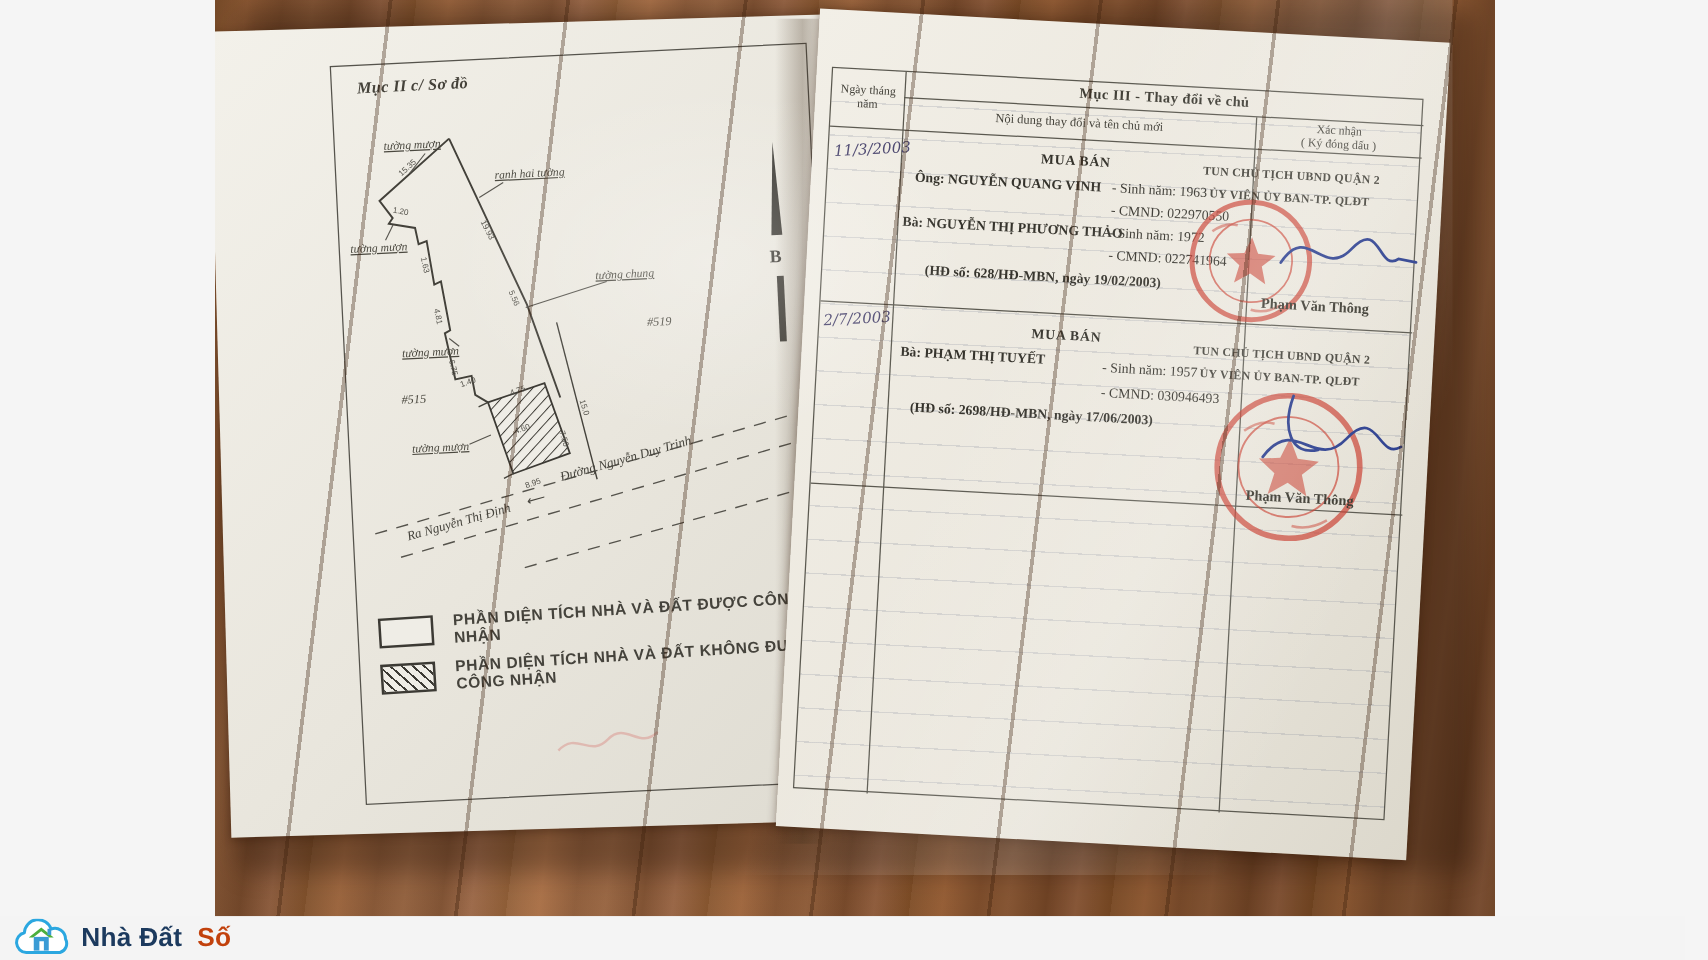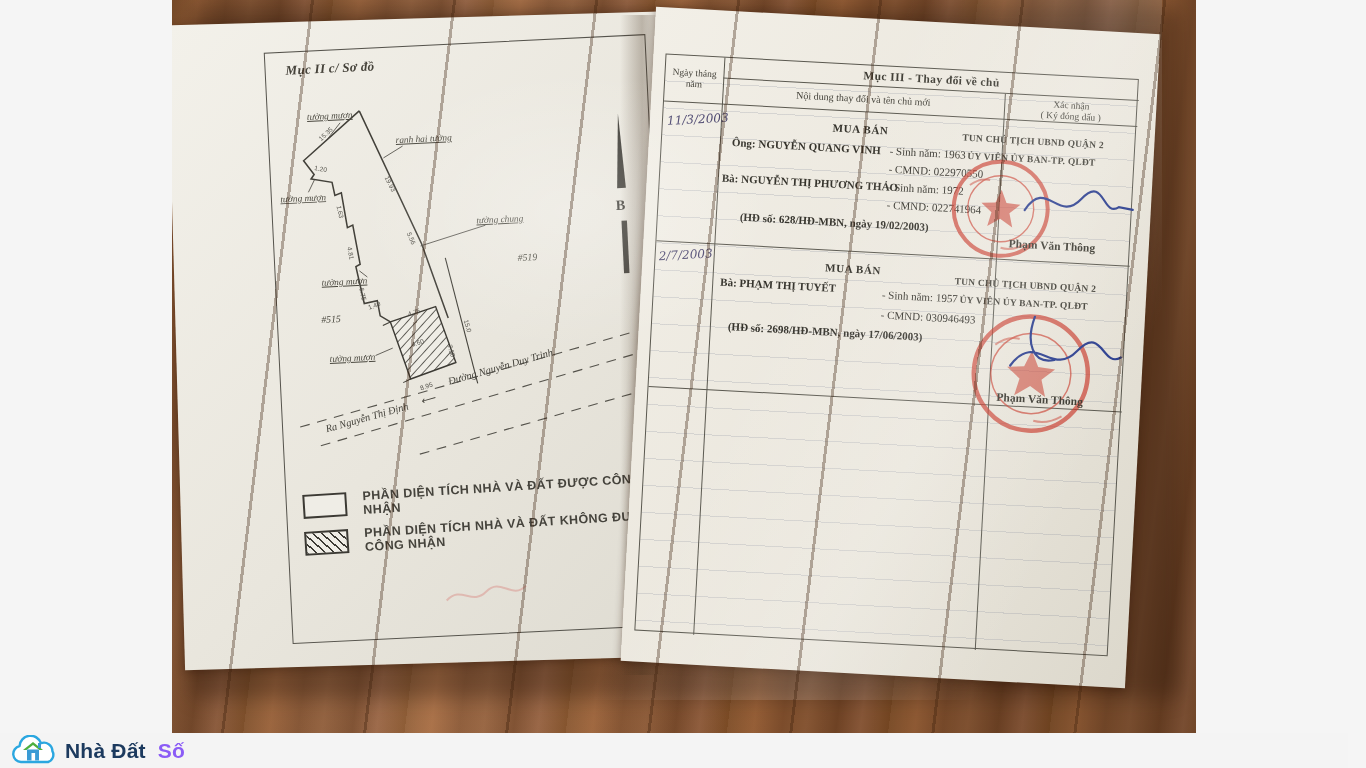--- a/index.html
+++ b/index.html
@@ -57,21 +57,21 @@
     font-family:"DejaVu Serif",serif;}
   .confirm{position:absolute;font-size:9.5px;font-weight:bold;color:#413f37;white-space:nowrap;letter-spacing:.2px;}
   .signer{position:absolute;font-size:11.5px;font-weight:bold;color:#3a382f;white-space:nowrap;}
   .seal{position:absolute;opacity:.82;}
   .sig{position:absolute;}
   
   .footer-strip{position:absolute;left:0;top:733px;width:1366px;height:35px;background:#f4f4f4;}
   .logo{position:absolute;left:10px;top:735px;display:flex;align-items:center;gap:7px;height:32px;}
   .brand{font-family:"Liberation Sans",sans-serif;font-weight:bold;font-size:21px;letter-spacing:.2px;}
   .brand-dark{color:#1c3a5e;}
-  .brand-green{color:#8b5cf6;margin-left:5px;}
+  .brand-green{color:#c2410c;margin-left:5px;}
 </style>
 </head>
 <body>
 
 <div class="stage">
   <div class="photo">
     <div class="book-shadow"></div>
 
     <div class="page page-left">
       <div class="sodo-frame">

